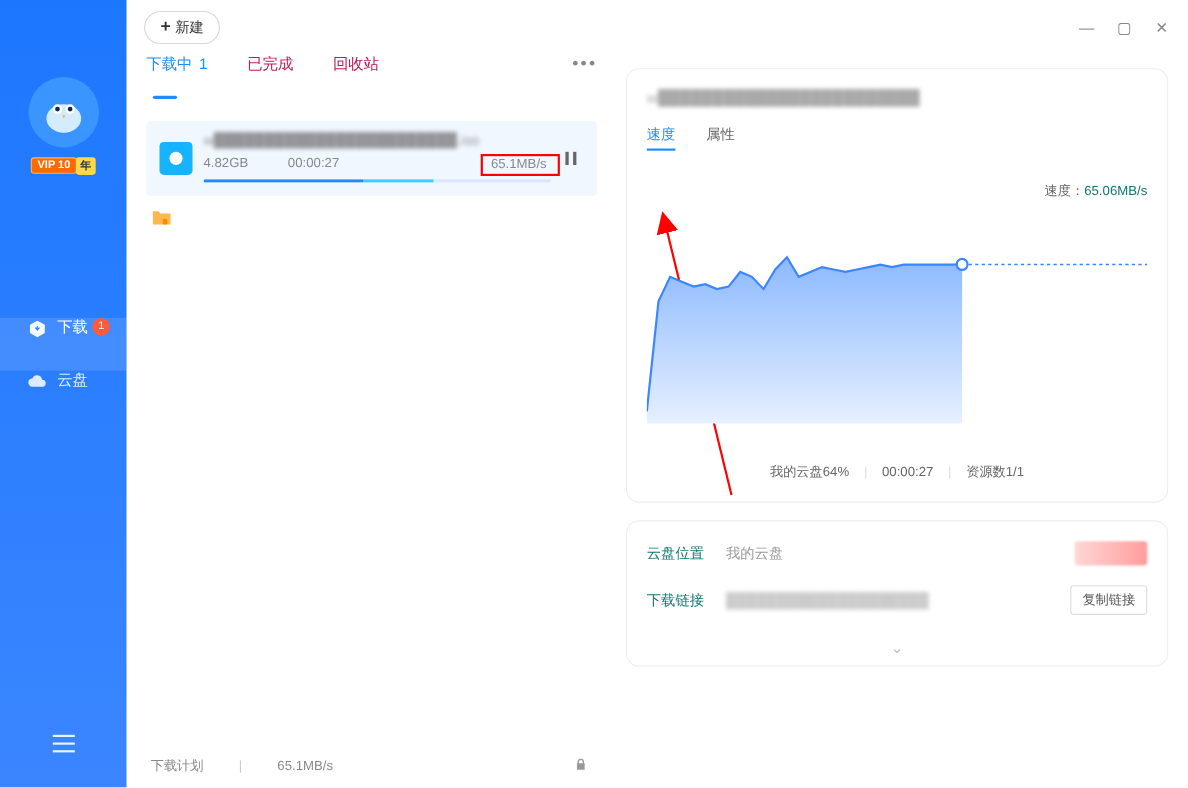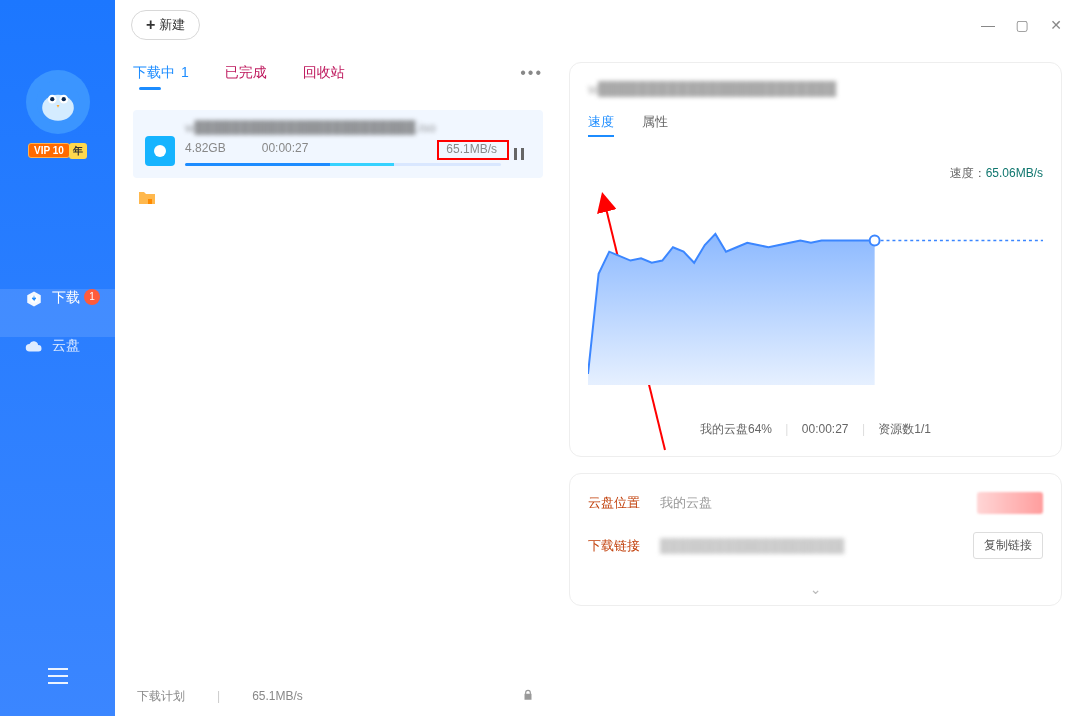--- a/index.html
+++ b/index.html
@@ -26,28 +26,28 @@
 .topbar { height: 50px; display: flex; align-items: center; padding: 0 16px; }
 .new-btn { height: 30px; padding: 0 14px; border: 1px solid #d8d8d8; background: #fff; border-radius: 15px; font-size: 13px; color: #333; display: inline-flex; align-items: center; cursor: pointer; }
 .new-btn .plus { font-size: 16px; margin-right: 4px; font-weight: bold; }
 .win-controls { margin-left: auto; display: flex; gap: 18px; color: #888; }
 .win-controls span { cursor: pointer; font-size: 14px; width: 16px; height: 16px; display: inline-flex; align-items: center; justify-content: center; }
 
 .content { flex: 1; display: flex; }
 
 
 .list-col { width: 440px; padding: 0 12px 0 18px; display: flex; flex-direction: column; position: relative; }
-.tabs { height: 40px; display: flex; align-items: flex-end; gap: 36px; border-bottom: 0px solid #eee; padding-bottom: 0px; }
+.tabs { height: 40px; display: flex; gap: 36px; border-bottom: 0px solid #eee; padding-bottom: 0px; }
 .tab { font-size: 14px; color: #be185d; padding-bottom: 8px; cursor: pointer; position: relative; }
 .tab.active { color: #1c8cff; }
 .tab.active::after { content: ""; position: absolute; left: 10%; right: 50%; bottom: 0; height: 3px; background: #1c8cff; border-radius: 2px; }
 .tab .count { margin-left: 2px; color: #1c8cff; }
 .tabs-more { margin-left: auto; padding-bottom: 8px; color: #888; letter-spacing: 2px; cursor: pointer; }
 
-.task-card { margin-top: 20px; background: #f1f7ff; border-radius: 4px; padding: 10px 12px 12px 12px; display: flex; align-items: flex-end; position: relative; }
+.task-card { margin-top: 20px; background: #f1f7ff; border-radius: 4px; padding: 10px 12px 12px 12px; display: flex; align-items: center; position: relative; }
 .task-icon { width: 30px; height: 30px; border-radius: 4px; background: #16b4ff; display: inline-flex; align-items: center; justify-content: center; margin-right: 10px; flex-shrink: 0; margin-top: 2px; }
 .task-icon::after { content:""; width:12px; height:12px; border-radius:50%; background:#fff; }
 .task-body { flex: 1; min-width: 0; }
 .task-name { font-size: 13px; color: #555; white-space: nowrap; overflow: hidden; text-overflow: ellipsis; filter: blur(2px); opacity: 0.6; }
 .task-meta { display: flex; gap: 36px; font-size: 12px; color: #888; margin-top: 6px; }
 .task-meta .speed { margin-left: auto; padding: 1px 4px; }
 .speed-box-outline { position:absolute; right:34px; top:30px; width:72px; height:20px; border:2px solid #ff0000; pointer-events:none; }
 .task-progress { height: 3px; background: #d9e7ff; border-radius: 2px; margin-top: 6px; position: relative; overflow: hidden; }
 .task-progress .bar1 { position:absolute; left:0; top:0; bottom:0; width: 46%; background:#1c8cff; }
 .task-progress .bar2 { position:absolute; left:46%; top:0; bottom:0; width: 20%; background:#36d2ff; }
@@ -74,21 +74,21 @@
 .chart-wrap { position: relative; height: 260px; margin-top: 20px; }
 .chart-label { position: absolute; right: 0; top: 8px; font-size: 12px; color: #666; }
 .chart-label b { color: #0f766e; font-weight: normal; }
 .chart-svg { width: 100%; height: 230px; display: block; }
 
 .metrics { text-align: center; font-size: 12px; color: #999; margin-top: 4px; }
 .metrics span { color: #666; }
 .metrics i { color: #ddd; margin: 0 10px; font-style: normal; }
 
 .kv-row { display: flex; align-items: center; font-size: 13px; margin-bottom: 18px; }
-.kv-row .k { color: #c2410c; width: 72px; }
+.kv-row .k { color: #0f766e; width: 72px; }
 .kv-row .v { color: #999; flex: 1; }
 .kv-row .v.blur { filter: blur(2px); opacity: 0.5; }
 .copy-btn { border: 1px solid #ddd; background: #fff; border-radius: 3px; padding: 4px 10px; font-size: 12px; color: #555; cursor: pointer; }
 .pink-btn { margin-left:auto; width:66px; height:22px; border-radius:3px; background:linear-gradient(90deg,#ffd6d6,#ff9d9d); filter:blur(1px); }
 .collapse { text-align: center; color: #bbb; font-size: 14px; cursor: pointer; padding-top: 4px; }
 
 </style>
 </head>
 <body>
 

